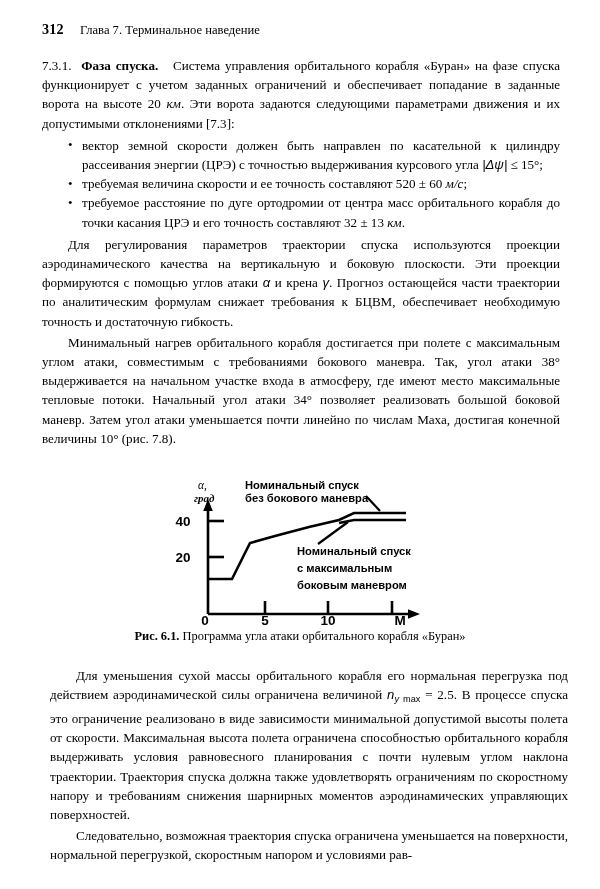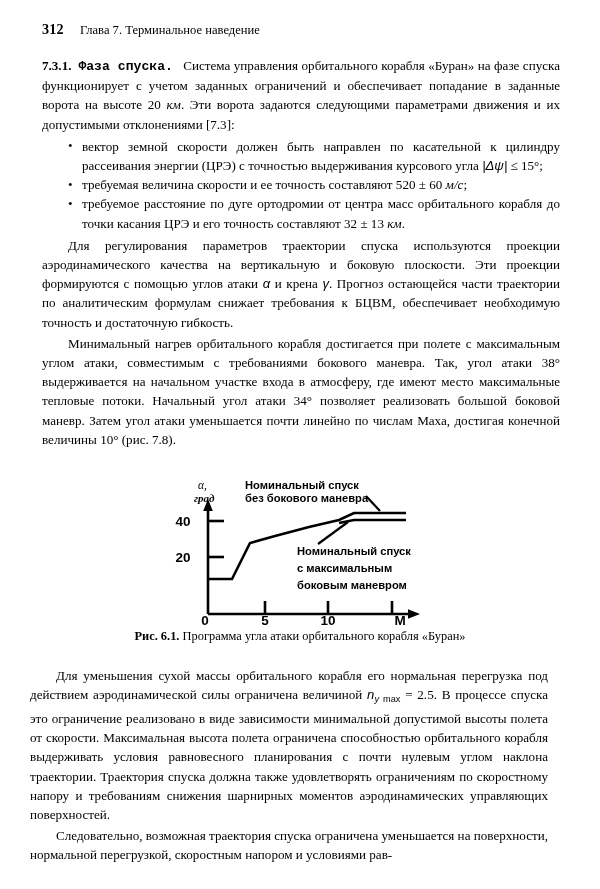--- a/index.html
+++ b/index.html
@@ -59,22 +59,22 @@
     margin: 0 0 0 0;
     font-size: 13.1px;
     line-height: 19.2px;
     text-align: justify;
     text-align-last: left;
     text-indent: 26px;
     hyphens: manual;
   }
   p.para + p.para { margin-top: 2px; }
 
-  .sect-num { font-weight: bold; }
-  .sect-title { font-weight: bold; font-family: Liberation Mono, monospace; }
+  .sect-num { font-weight: normal; }
+  .sect-title { font-weight: bold; }
   .gap-after-head { margin-top: 9px; }
 
   .it { font-style: italic; }
   .math { font-family: Liberation Sans, sans-serif; font-style: italic; }
   .mathup { font-style: normal; }
 
   
   ul.bullets {
     list-style: none;
     margin: 3px 0 3px 0;
@@ -120,21 +120,21 @@
     width: 600px;
     text-align: center;
     font-size: 12.4px;
     line-height: 16px;
   }
   .figcaption .fignum { font-weight: bold; }
 
   
   .content-lower {
     position: absolute;
-    left: 30px;
+    left: 50px;
     top: 666px;
     width: 518px;
   }
   sub.v {
     font-size: 9.2px;
     vertical-align: -0.28em;
     font-style: italic;
   }
   sub.v .up { font-style: normal; }
 </style>

